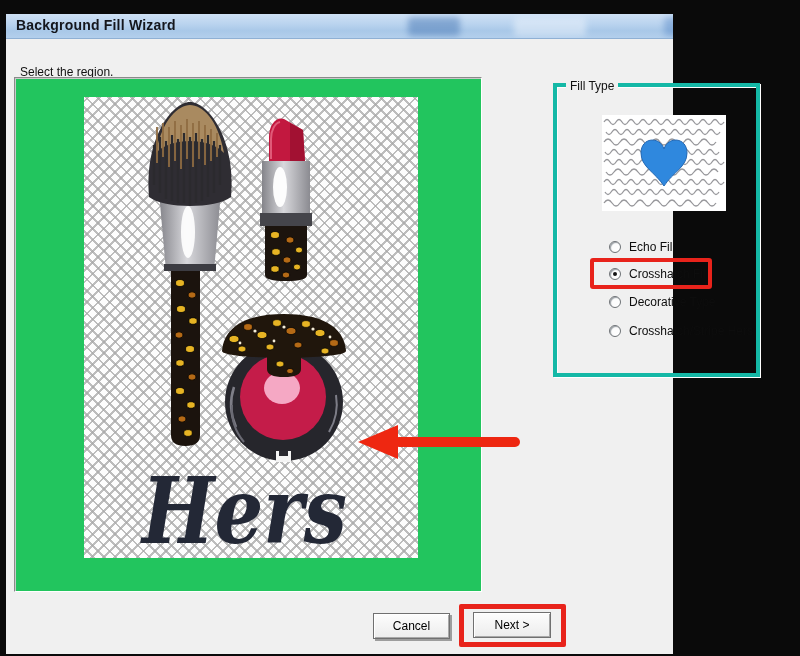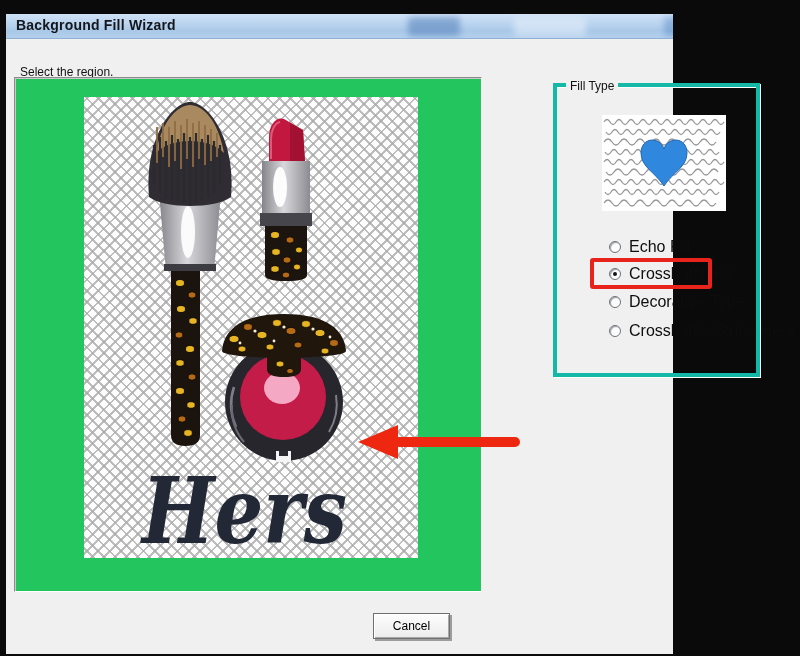--- a/index.html
+++ b/index.html
@@ -39,21 +39,21 @@
     border:4px solid #14b8a6; box-shadow:1px 1px 0 #fff, inset 1px 1px 0 #fdfdfd;margin-left:20px; }
   .groupbox .group-label { position:absolute; left:9px; top:-8px; background:#f0f0f0; padding:0 4px; font-size:12px; color:#111; }
   .stipple-box { position:absolute; left:45px; top:28px; width:124px; height:96px; background:#fff; }
   .stipple-box svg { display:block; width:100%; height:100%; }
 
   .radio-row { position:absolute; left:48px; height:20px; display:flex; align-items:center; cursor:default; }
   .radio-circle { width:12px; height:12px; margin-left:4px; border-radius:50%;
     background:#fdfdfd; border:1px solid #6f7377;
     box-shadow:inset 1px 1px 1px #9aa0a6, inset -1px -1px 1px #ffffff; position:relative; }
   .radio-circle.checked::after { content:""; position:absolute; left:3px; top:3px; width:4px; height:4px; border-radius:50%; background:#141414; }
-  .radio-label { margin-left:8px; font-size:16px; color:#0d0d0d; white-space:nowrap; }
+  .radio-label { margin-left:8px; font-size:12px; color:#0d0d0d; white-space:nowrap; }
 
   .hl-box { position:absolute; border:4px solid #e8231b; border-radius:3px; pointer-events:none; }
   .hl-stippling { left:33px; top:171px; width:122px; height:31px; }
 
   
   .btn { position:absolute; height:26px; font-family:"Liberation Sans",sans-serif; font-size:12px; color:#000;
     background:linear-gradient(180deg,#fdfdfd,#ececec); border:1px solid #707070;
     box-shadow:inset 1px 1px 0 #ffffff, inset -1px -1px 0 #a8a8a8, 2px 2px 0 rgba(90,90,90,.55); cursor:pointer;margin-left:8px; }
   .btn-cancel { left:359px; top:599px; width:77px; }
   .hl-next { position:absolute; left:453px; top:590px; width:107px; height:43px; border:5px solid #e8231b; border-radius:2px; }
@@ -221,15 +221,18 @@
       </div>
       <div class="radio-row" style="top:234px">
         <span class="radio-circle"></span>
         <span class="radio-label">Crosshatch/Stripe Hers</span>
       </div>
 
       <div class="hl-box hl-stippling"></div>
     </div>
 
     <button class="btn btn-cancel">Cancel</button>
+    <div class="hl-next">
+      <button class="btn-next">Next &gt;</button>
+    </div>
 
   </div>
 </div>
 
 </body></html>

